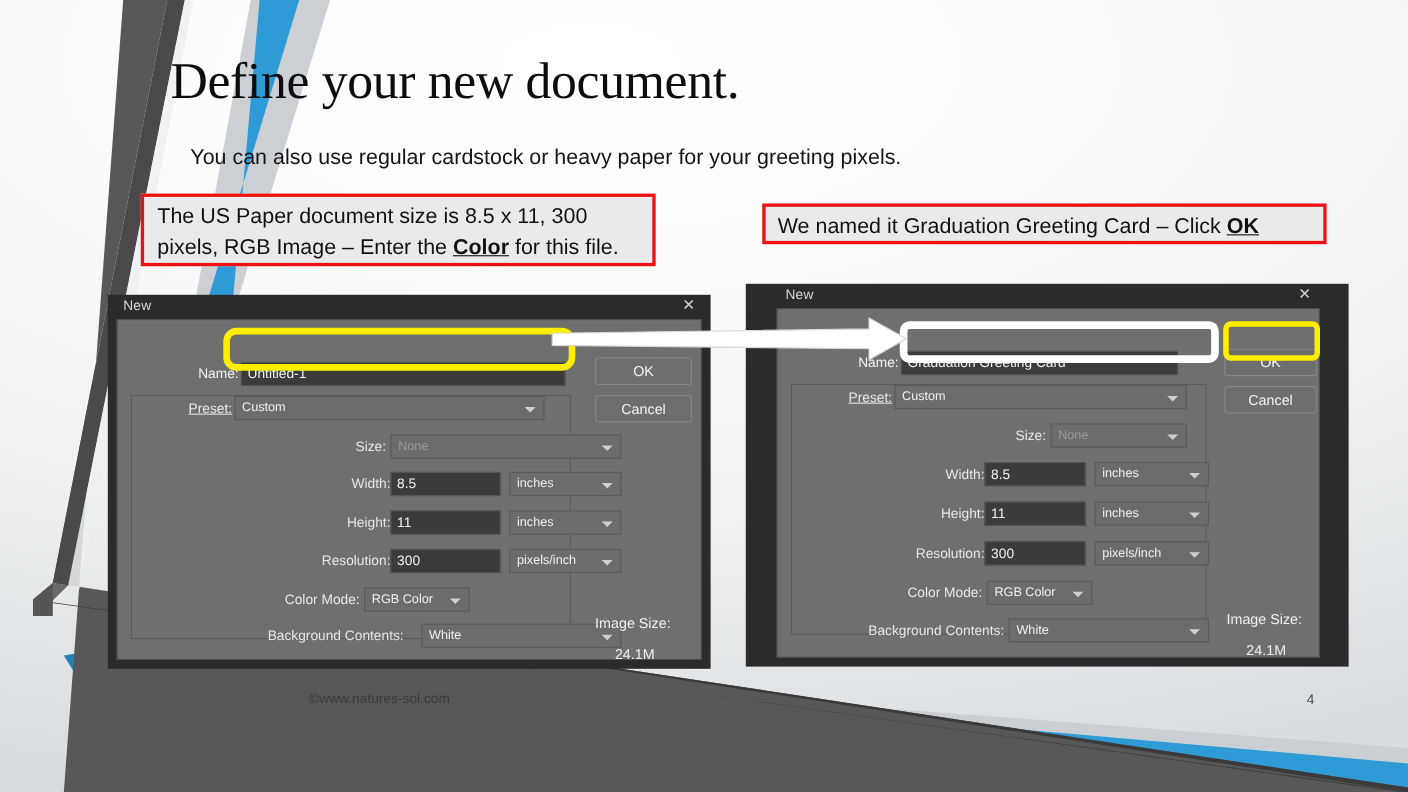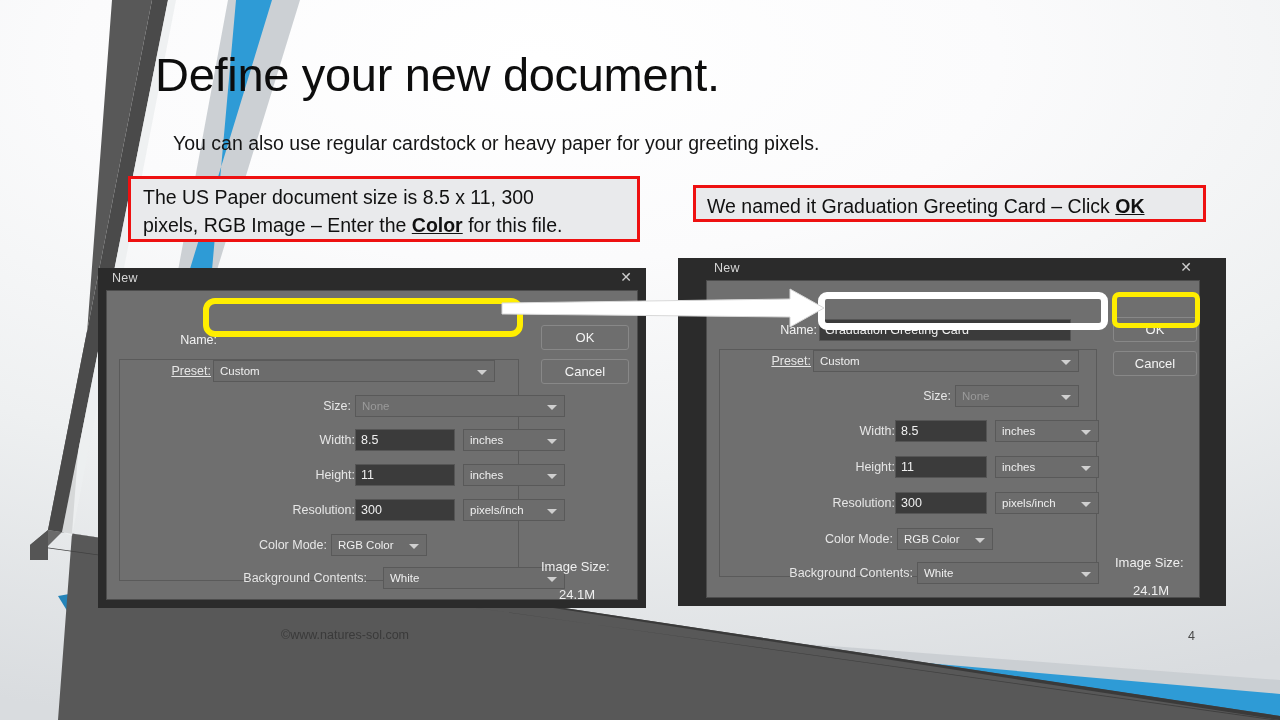--- a/index.html
+++ b/index.html
@@ -16,37 +16,37 @@
 
   
   .band{position:absolute;top:0;left:0;width:1280px;height:720px;}
   .band svg{display:block;}
 
   
   .title{
     position:absolute;left:155px;top:50px;
     font-size:47px;line-height:1.06;color:#0d0d0d;
     font-weight:400;letter-spacing:-0.3px;
-    font-family:Liberation Sans, sans-serif;
+    font-family:Liberation Serif, serif;
     white-space:nowrap;
   }
   .subtitle{
     position:absolute;left:173px;top:132px;
     font-size:19.5px;color:#151515;white-space:nowrap;
   }
 
   
   .callout{
     position:absolute;
     border:3px solid #ee1111;
     background:#e9eaec;
     color:#111;
     box-sizing:border-box;
   }
-  #callout-left{left:128px;top:176px;width:512px;height:66px;padding:4px 10px 0 12px;}
+  #callout-left{left:128px;top:176px;width:468px;height:66px;padding:4px 10px 0 12px;}
   #callout-left .ln{font-size:19.5px;line-height:28px;white-space:nowrap;}
   #callout-right{left:693px;top:185px;width:513px;height:37px;padding:3px 0 0 11px;}
   #callout-right .ln{font-size:19.5px;line-height:30px;white-space:nowrap;}
   .u{ text-decoration:underline; font-weight:bold; }
 
   
   .ps-dialog{
     position:absolute;
     background:#2b2b2b;
     box-sizing:border-box;
@@ -170,20 +170,21 @@
   </div>
 
   <div class="ps-dialog" style="left:98px;top:268px;width:548px;height:340px;">
     <div class="ps-title">New</div>
     <div class="ps-close" style="right:14px;">✕</div>
 
     <div class="ps-inner">
 
       <div class="row" style="left:0;top:38px;width:420px;">
         <div class="lbl lbl-strong" style="right:310px;width:120px;">Name:</div>
+        <div class="field name" style="left:112px;width:295px;">Untitled-1</div>
       </div>
 
       <div class="groupbox" style="left:12px;top:68px;width:400px;height:222px;"></div>
 
       <div class="row" style="left:0;top:69px;width:420px;">
         <div class="lbl" style="right:316px;width:120px;"><span class="ul">Preset:</span></div>
         <div class="combo" style="left:106px;width:282px;">
           <span>Custom</span>
           <span class="arr"></span>
         </div>

